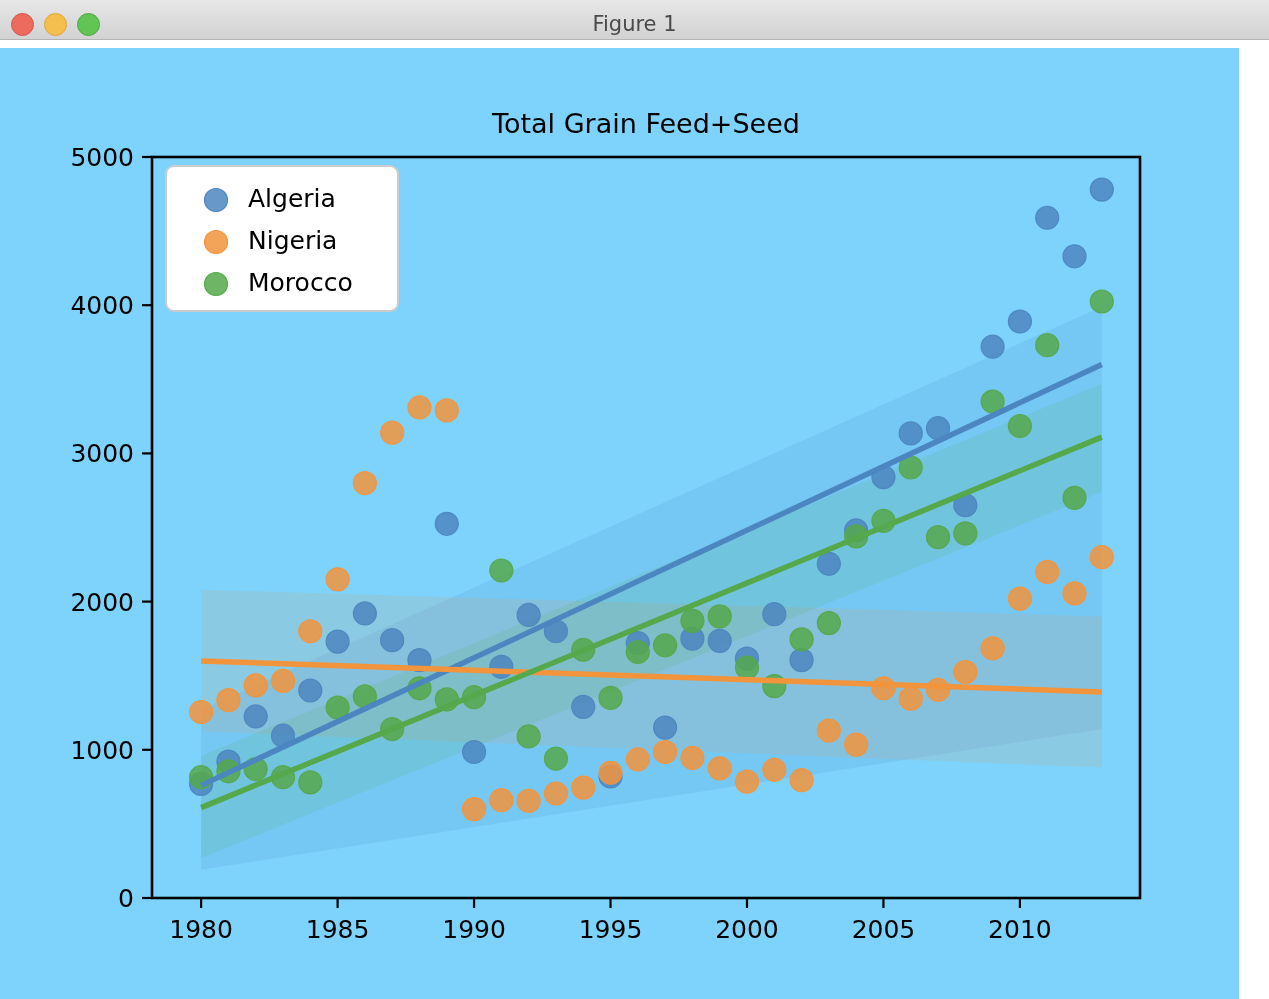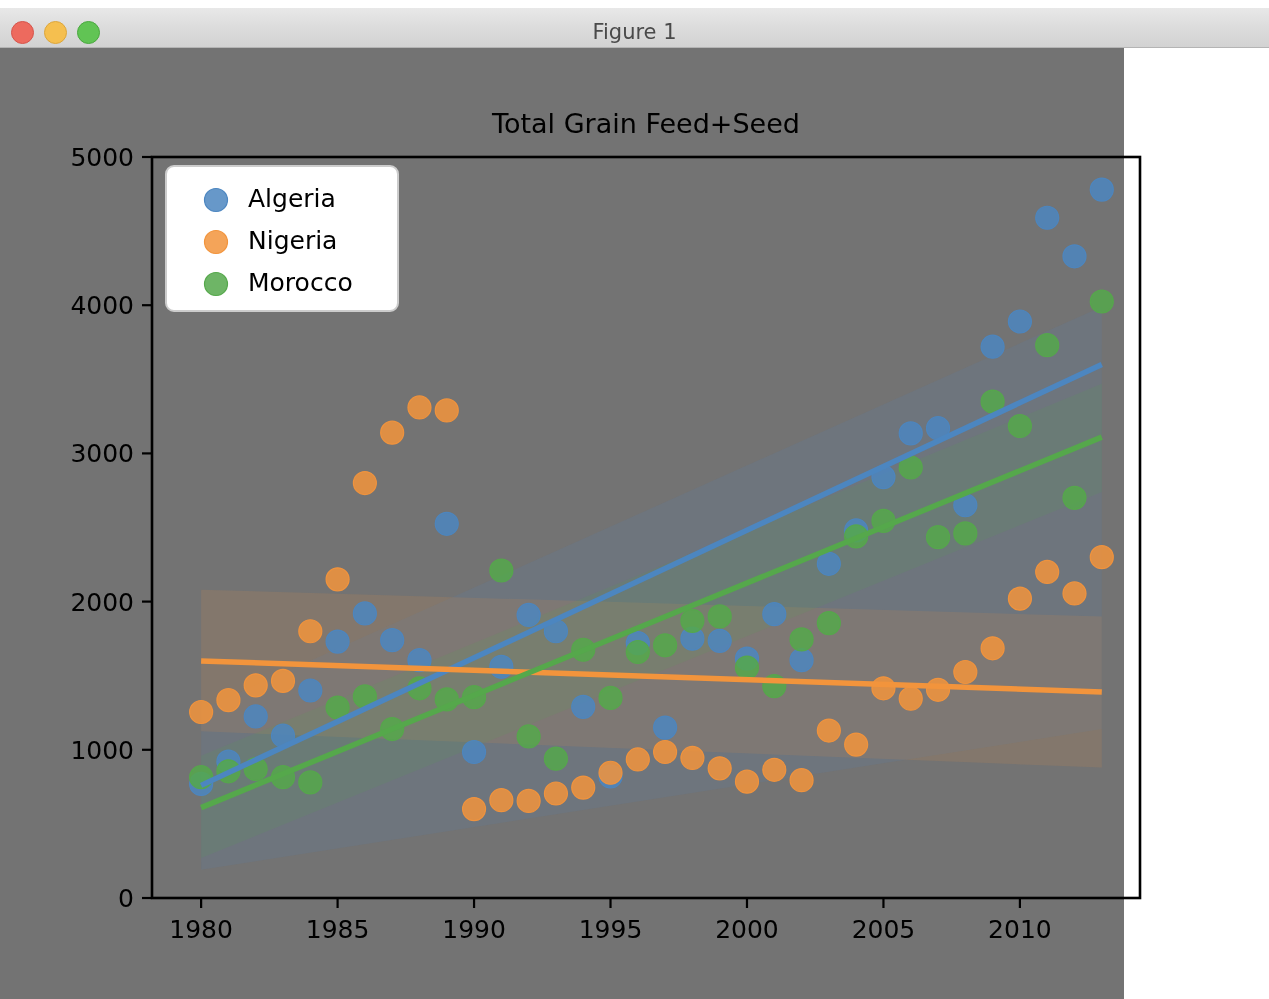--- a/index.html
+++ b/index.html
@@ -12,21 +12,21 @@
     position: relative;
     width: 1269px;
     height: 999px;
     overflow: hidden;
     background: #ffffff;
   }
 
   
   .titlebar {
     position: absolute;
-    left: 0; top: 8px;
+    left: 0; top: 0;
     width: 1269px;
     height: 40px;
     background: linear-gradient(to bottom, #e8e8e8 0%, #dcdcdc 50%, #d2d2d2 100%);
     border-bottom: 1px solid #b4b4b4;
     box-sizing: border-box;
   }
   .traffic {
     position: absolute;
     top: 13px;
     width: 21px;
@@ -46,23 +46,23 @@
     font-size: 21px;
     color: #4a4a4a;
     font-family: "DejaVu Sans", sans-serif;
     user-select: none;
   }
 
   
   .figure {
     position: absolute;
     left: 0; top: 48px;
-    width: 1124px;
+    width: 1239px;
     height: 951px;
-    background: #737373;
+    background: #7dd3fc;
   }
   .chart-svg { display: block; }
 
   .chart-title {
     font-size: 27px;
     fill: #000000;
     font-family: "DejaVu Sans", sans-serif;
     text-anchor: middle;
   }
   .tick-label {

